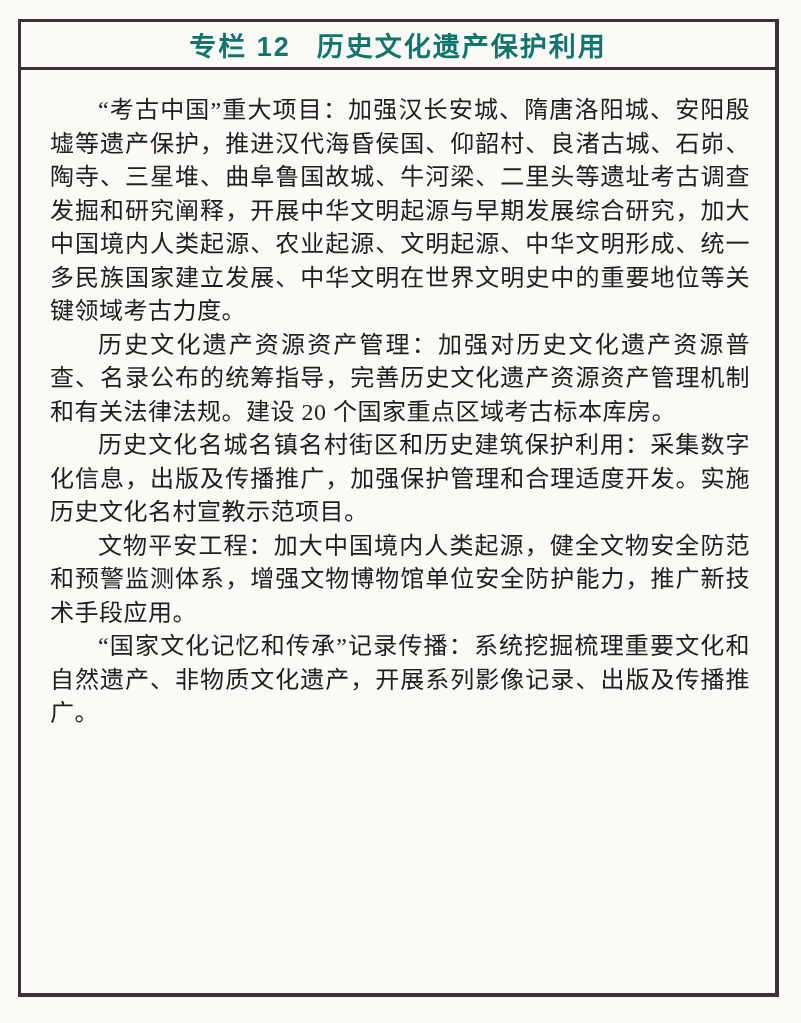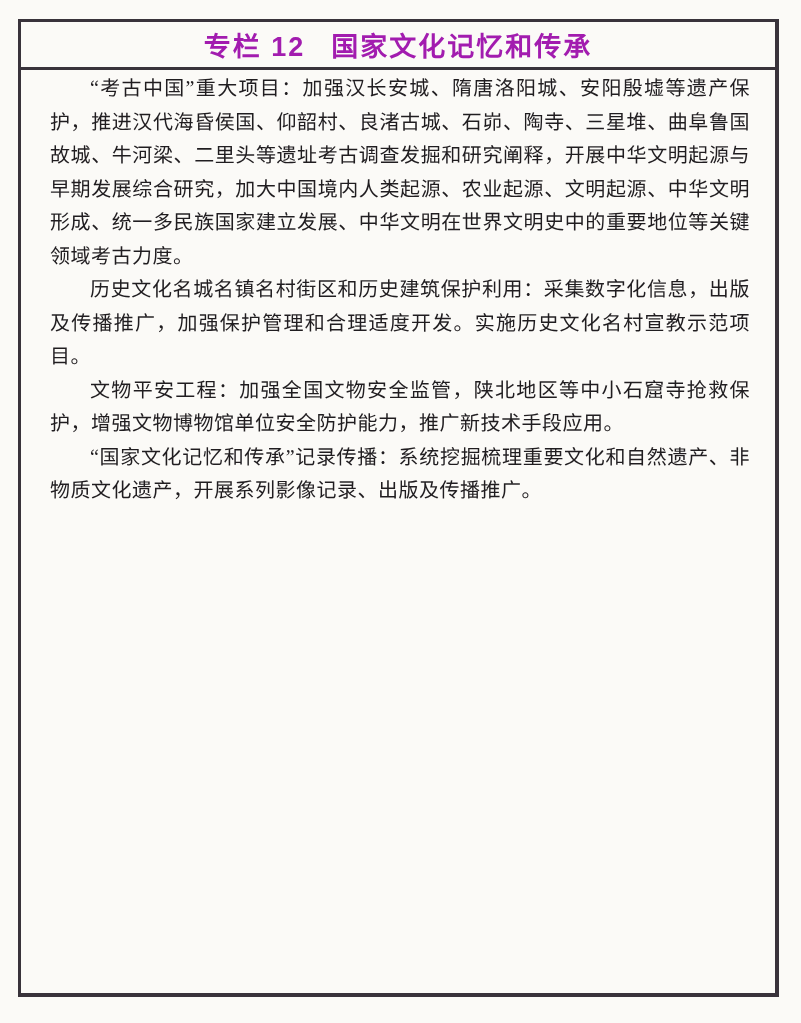--- a/index.html
+++ b/index.html
@@ -32,45 +32,46 @@
     height: 48px;
     box-sizing: border-box;
     border-bottom: 3px solid #39333b;
     display: flex;
     align-items: center;
     justify-content: center;
     font-family: "Liberation Sans", "DejaVu Sans", sans-serif;
     font-weight: bold;
     font-size: 27px;
     letter-spacing: 2px;
-    color: #a21caf;
+    color: #0f766e;
   }
   .panel-title-row .title-label {
     margin-right: 26px;
   }
   .panel-body {
-    padding: 2px 25px 0 29px;
-    font-size: 20px;
+    padding: 24px 25px 0 29px;
+    font-size: 24px;
     line-height: 33.5px;
     text-align: justify;
     letter-spacing: 0.5px;
   }
   .panel-body p {
     margin: 0;
     text-indent: 2em;
   }
 </style>
 </head>
 <body>
 
 <div class="panel">
   <div class="panel-title-row">
     <span class="title-label">专栏 12</span>
-    <span class="title-text">国家文化记忆和传承</span>
+    <span class="title-text">历史文化遗产保护利用</span>
   </div>
   <div class="panel-body">
     <p>“考古中国”重大项目：加强汉长安城、隋唐洛阳城、安阳殷墟等遗产保护，推进汉代海昏侯国、仰韶村、良渚古城、石峁、陶寺、三星堆、曲阜鲁国故城、牛河梁、二里头等遗址考古调查发掘和研究阐释，开展中华文明起源与早期发展综合研究，加大中国境内人类起源、农业起源、文明起源、中华文明形成、统一多民族国家建立发展、中华文明在世界文明史中的重要地位等关键领域考古力度。</p>
+    <p>历史文化遗产资源资产管理：加强对历史文化遗产资源普查、名录公布的统筹指导，完善历史文化遗产资源资产管理机制和有关法律法规。建设 20 个国家重点区域考古标本库房。</p>
     <p>历史文化名城名镇名村街区和历史建筑保护利用：采集数字化信息，出版及传播推广，加强保护管理和合理适度开发。实施历史文化名村宣教示范项目。</p>
-    <p>文物平安工程：加强全国文物安全监管，陕北地区等中小石窟寺抢救保护，增强文物博物馆单位安全防护能力，推广新技术手段应用。</p>
+    <p>文物平安工程：加大中国境内人类起源，健全文物安全防范和预警监测体系，增强文物博物馆单位安全防护能力，推广新技术手段应用。</p>
     <p>“国家文化记忆和传承”记录传播：系统挖掘梳理重要文化和自然遗产、非物质文化遗产，开展系列影像记录、出版及传播推广。</p>
 
   </div>
 </div>
 
 </body></html>

